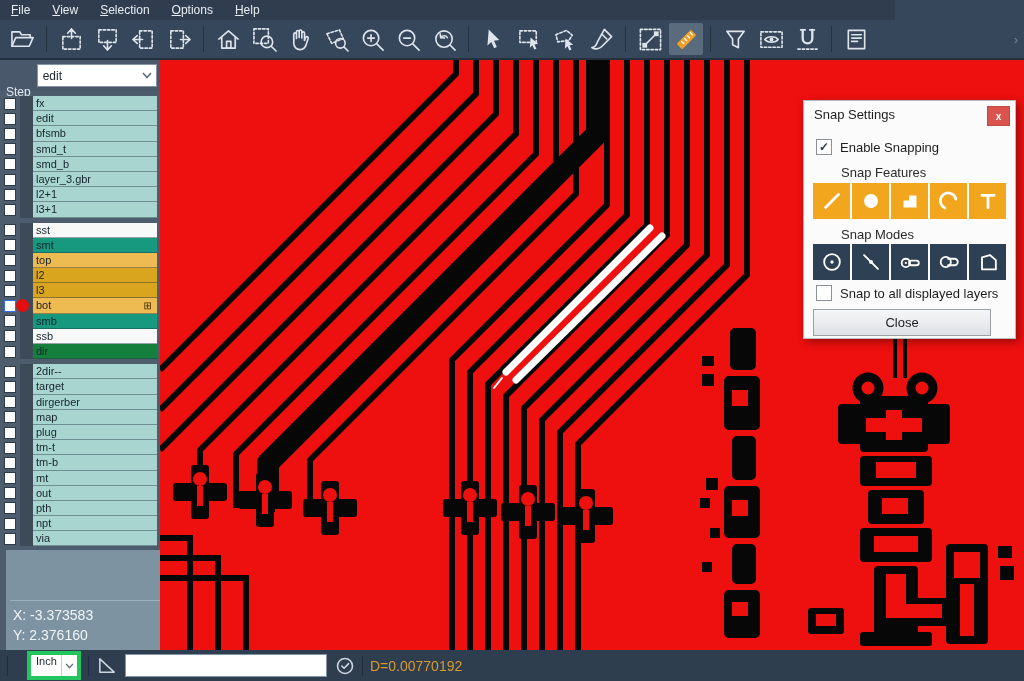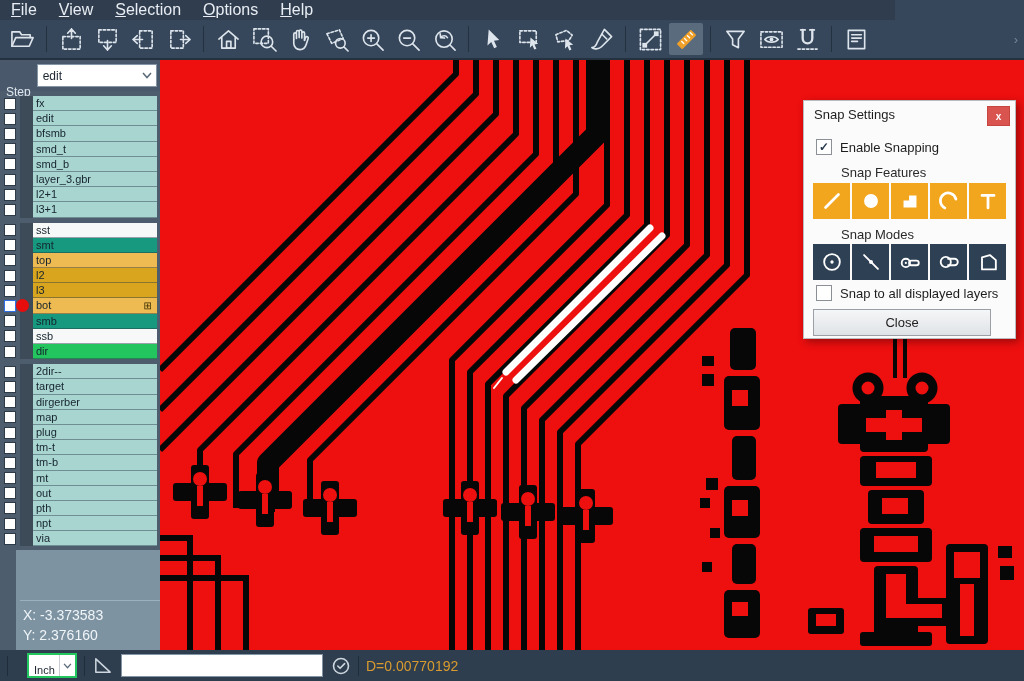--- a/index.html
+++ b/index.html
@@ -1,21 +1,21 @@
 <!DOCTYPE html>
 <html><head>
 <meta charset="utf-8">
 <style>
   html,body{margin:0;padding:0;background:#222;}
   #app{position:relative;width:1024px;height:681px;overflow:hidden;
        font-family:"Liberation Sans",sans-serif;background:#36475c;
        -webkit-font-smoothing:antialiased;}
   
   #menubar{position:absolute;left:0;top:0;width:895px;height:20px;background:#303d4e;
-           display:flex;align-items:center;color:#e8edf3;font-size:16px;}
+           display:flex;align-items:center;color:#e8edf3;font-size:12px;}
   .menu-item{padding:0 11px;height:20px;line-height:20px;cursor:default;}
   .menu-item u{text-decoration:underline;}
   
   #toolbar{position:absolute;left:0;top:20px;width:1024px;height:40px;background:#36475c;
            display:flex;align-items:center;padding-left:4px;box-sizing:border-box;
            border-bottom:2px solid #24313f;color:#dde4eb;}
   .tb-btn{width:34px;height:32px;display:flex;align-items:center;justify-content:center;
           border-radius:2px;margin:0 1px;}
   .tb-btn.active{background:#5a6b7e;}
   .tb-sep{width:1px;height:26px;background:#24313f;margin:0 6px;}
@@ -33,23 +33,23 @@
   .layer-row{display:flex;align-items:stretch;height:15.2px;position:relative;}
   .cbcell{width:20px;display:flex;align-items:center;justify-content:center;}
   .cb{width:10px;height:10px;background:#fff;border:1.5px solid #2c3b47;display:block;}
   .cb.active{border-color:#2f6fe4;}
   .strip{width:13px;background:#3d4b59;position:relative;}
   .reddot{position:absolute;left:-4px;top:1px;width:13px;height:13px;border-radius:50%;
           background:#e60d0d;}
   .lname{flex:1;margin-right:3px;font-size:11px;line-height:15px;padding-left:3px;
          color:#16242e;border-bottom:1px solid rgba(40,56,70,.45);position:relative;}
   .c-cyan{background:#a9d5d1}.c-white{background:#f7f9f9}.c-teal{background:#16997e}
-  .c-amber{background:#eeba52}.c-gold{background:#d9a51f}.c-gray{background:#22c55e}
+  .c-amber{background:#eeba52}.c-gold{background:#d9a51f}.c-gray{background:#15803d}
   .gridglyph{position:absolute;right:5px;top:0;font-size:10px;line-height:15px;color:#3a2d05;}
-  #coords-panel{position:absolute;left:16px;bottom:0;width:176px;height:100px;background:#7e93a2;}
+  #coords-panel{position:absolute;left:6px;bottom:0;width:176px;height:100px;background:#7e93a2;}
   #coords-sep{position:absolute;left:4px;right:4px;top:50px;height:1px;background:#9db0bd;}
   #coord-x,#coord-y{position:absolute;left:7px;color:#f0f5f8;font-size:14px;}
   #coord-x{top:57px;} #coord-y{top:77px;}
   
   #canvas-wrap{position:absolute;left:160px;top:60px;width:864px;height:590px;}
   
   #snap-dialog{position:absolute;left:803px;top:100px;width:213px;height:239px;background:#fbfbfb;
                border:1px solid #b9bcbe;box-shadow:3px 3px 8px rgba(0,0,0,.35);box-sizing:border-box;
                font-size:13px;color:#1d1d1f;}
   #snap-title{position:absolute;left:10px;top:6px;font-size:13px;}
@@ -64,22 +64,22 @@
   .snap-btn{width:37px;height:36px;display:flex;align-items:center;justify-content:center;}
   .snap-btn.orange{background:#f2a61d;}
   .snap-btn.navy{background:#2e4054;}
   #snap-close-btn{position:absolute;left:9px;right:24px;top:208px;height:25px;
                   background:linear-gradient(#f5f6f7,#dfe3e7);border:1px solid #9aa0a6;
                   display:flex;align-items:center;justify-content:center;font-size:13px;color:#222;}
   
   #statusbar{position:absolute;left:0;bottom:0;width:1024px;height:31px;background:#2e3e4f;
              display:flex;align-items:center;color:#cdd6de;}
   .sb-sep{width:1px;height:20px;background:#1f2c3a;margin:0 7px;}
-  #unit-select{width:46px;height:21px;background:#fff;border:2px solid #22c55e;display:flex;
-               align-items:flex-end;font-size:11px;color:#1c2530;margin-left:12px;}
+  #unit-select{width:46px;height:21px;background:#fff;border:4px solid #22c55e;display:flex;
+               align-items:flex-start;font-size:11px;color:#1c2530;margin-left:12px;}
   #unit-select .val{flex:1;padding-left:5px;}
   #unit-select .chev{width:15px;height:100%;display:flex;align-items:center;justify-content:center;
                      color:#5a6a78;border-left:1px solid #c6cdd4;}
   #cmd-input{width:192px;height:21px;background:#fff;border:1px solid #8496a5;margin-left:8px;
              font-size:12px;padding:0 4px;color:#1c2530;}
   #distance-readout{font-size:14px;}
 </style>
 </head>
 <body>
 

